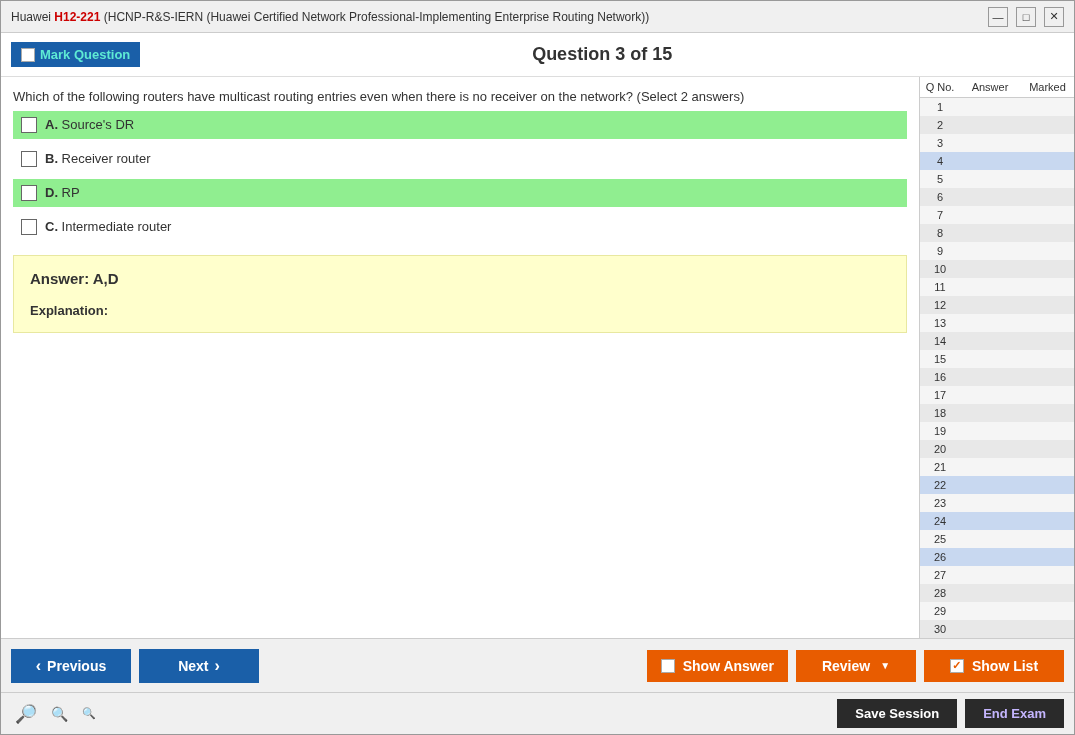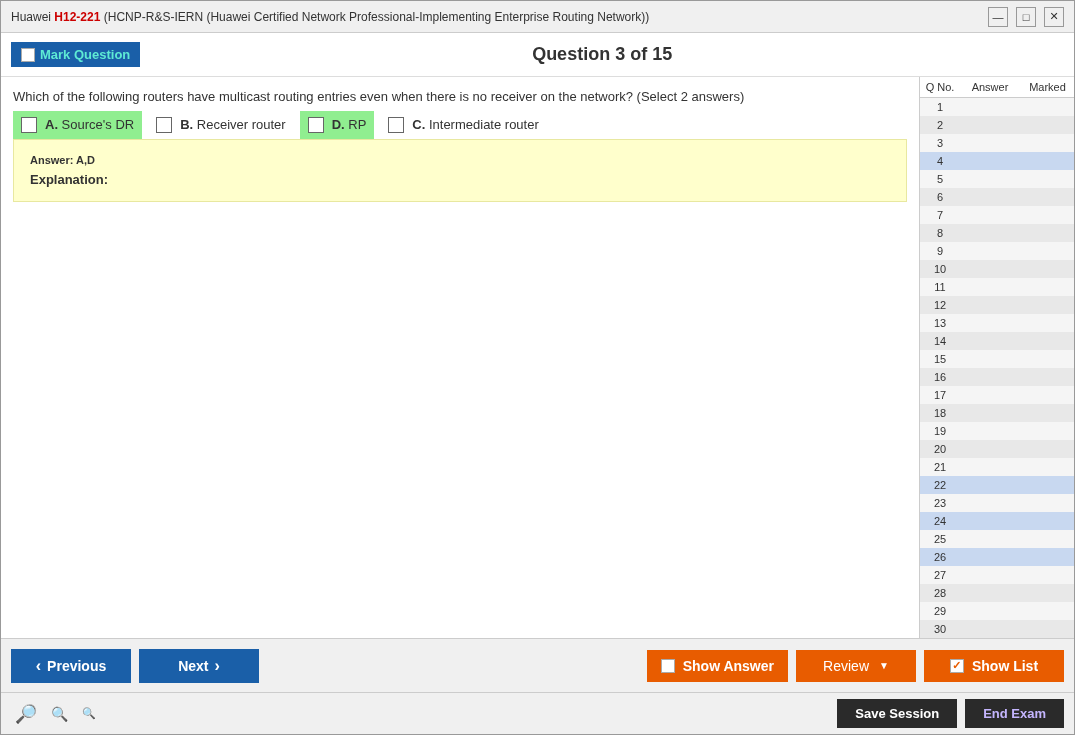--- a/index.html
+++ b/index.html
@@ -20,50 +20,50 @@
     .question-title { flex: 1; text-align: center; font-size: 18px; font-weight: bold; color: #333; }
 
     
     .main-area { display: flex; flex: 1; overflow: hidden; }
 
     
     .left-panel { flex: 1; display: flex; flex-direction: column; padding: 10px 12px; overflow: hidden; }
 
     .question-text { font-size: 13px; color: #333; margin-bottom: 4px; line-height: 1.5; }
 
-    .options-list { display: flex; flex-direction: row; gap: 6px; }
+    .options-list { display: flex; flex-direction: column; gap: 6px; margin-bottom: 14px; }
     .option-item { display: flex; align-items: center; gap: 8px; padding: 6px 8px; cursor: pointer; }
     .option-item.correct { background: #90EE90; }
     .option-checkbox { width: 16px; height: 16px; border: 1px solid #666; background: #fff; flex-shrink: 0; }
     .option-text { font-size: 13px; color: #333; }
     .option-text .letter { font-weight: bold; }
 
     .answer-box { background: #ffffcc; border: 1px solid #e8e8a0; padding: 14px 16px; margin-bottom: 10px; }
-    .answer-line { font-size: 11px; font-weight: bold; color: #333; margin-bottom: 6px; }
+    .answer-line { font-size: 15px; font-weight: bold; color: #333; margin-bottom: 16px; }
     .explanation-label { font-size: 13px; font-weight: bold; color: #333; }
 
     
     .right-panel { width: 155px; border-left: 1px solid #ccc; display: flex; flex-direction: column; overflow: hidden; }
     .qlist-header { display: grid; grid-template-columns: 40px 60px 55px; background: #fff; border-bottom: 1px solid #ccc; padding: 4px 0; }
     .qlist-header-cell { font-size: 11px; color: #333; text-align: center; font-weight: normal; }
     .qlist-body { flex: 1; overflow-y: scroll; }
     .qlist-row { display: grid; grid-template-columns: 40px 60px 55px; padding: 2px 0; }
     .qlist-row:nth-child(even) { background: #e8e8e8; }
     .qlist-row:nth-child(odd) { background: #f5f5f5; }
     .qlist-row.highlighted { background: #c8d8f0; }
     .qlist-cell { font-size: 11px; color: #333; text-align: center; padding: 1px 2px; }
 
     
     .bottom-nav { border-top: 1px solid #ccc; background: #f0f0f0; padding: 8px 10px; display: flex; align-items: center; gap: 8px; height: 54px; }
     .nav-btn-prev { background: #1a5fa8; color: #fff; border: none; padding: 8px 18px; font-size: 14px; font-weight: bold; cursor: pointer; display: flex; align-items: center; gap: 6px; min-width: 120px; justify-content: center; }
     .nav-btn-next { background: #1a5fa8; color: #fff; border: none; padding: 8px 18px; font-size: 14px; font-weight: bold; cursor: pointer; display: flex; align-items: center; gap: 6px; min-width: 120px; justify-content: center; }
     .spacer { flex: 1; }
     .show-answer-btn { background: #e85c00; color: #fff; border: none; padding: 8px 14px; font-size: 14px; font-weight: bold; cursor: pointer; display: flex; align-items: center; gap: 8px; min-width: 140px; justify-content: center; }
     .show-answer-btn .sq { width: 14px; height: 14px; background: #fff; border: 1px solid #aaa; flex-shrink: 0; }
-    .review-btn { background: #e85c00; color: #fff; border: none; padding: 8px 14px; font-size: 14px; font-weight: normal; cursor: pointer; display: flex; align-items: center; gap: 10px; min-width: 120px; justify-content: center; }
+    .review-btn { background: #e85c00; color: #fff; border: none; padding: 8px 14px; font-size: 14px; font-weight: bold; cursor: pointer; display: flex; align-items: center; gap: 10px; min-width: 120px; justify-content: center; }
     .show-list-btn { background: #e85c00; color: #fff; border: none; padding: 8px 14px; font-size: 14px; font-weight: bold; cursor: pointer; display: flex; align-items: center; gap: 8px; min-width: 140px; justify-content: center; }
     .show-list-btn .checkbox-checked { width: 14px; height: 14px; background: #fff; border: 1px solid #aaa; flex-shrink: 0; display: flex; align-items: center; justify-content: center; color: #e85c00; font-size: 11px; font-weight: bold; }
 
     
     .bottom-extra { border-top: 1px solid #ccc; background: #f0f0f0; padding: 6px 10px; display: flex; align-items: center; justify-content: space-between; height: 42px; }
     .zoom-controls { display: flex; gap: 6px; align-items: center; }
     .zoom-btn { background: none; border: none; cursor: pointer; font-size: 16px; color: #333; padding: 2px 4px; }
     .right-bottom-btns { display: flex; gap: 8px; }
     .save-session-btn { background: #2a2a2a; color: #fff; border: none; padding: 7px 18px; font-size: 13px; font-weight: bold; cursor: pointer; }
     .end-exam-btn { background: #2a2a2a; color: #c4b5fd; border: none; padding: 7px 18px; font-size: 13px; font-weight: bold; cursor: pointer; }

